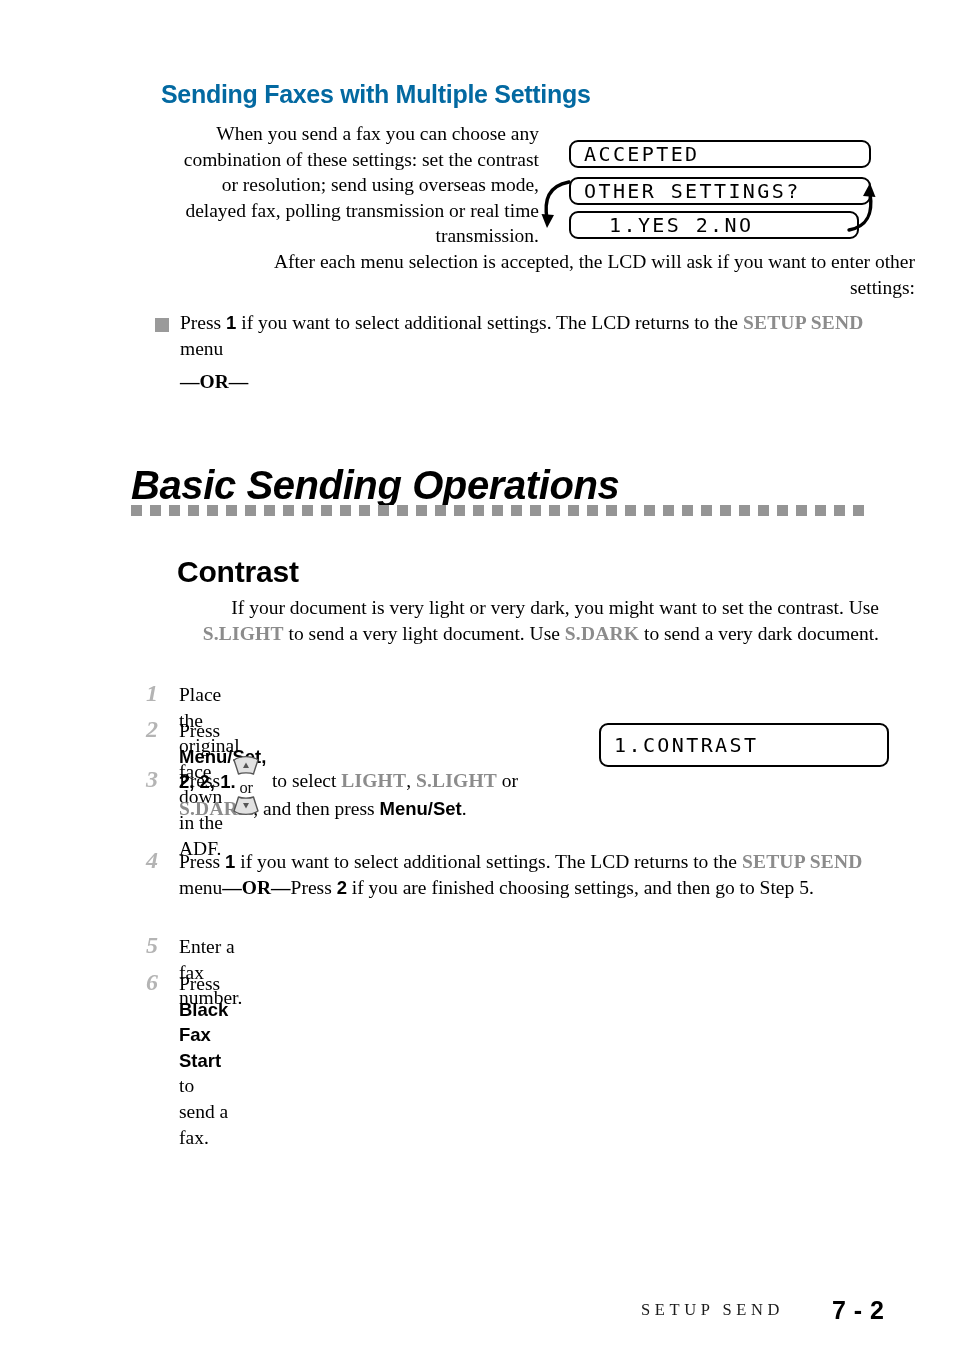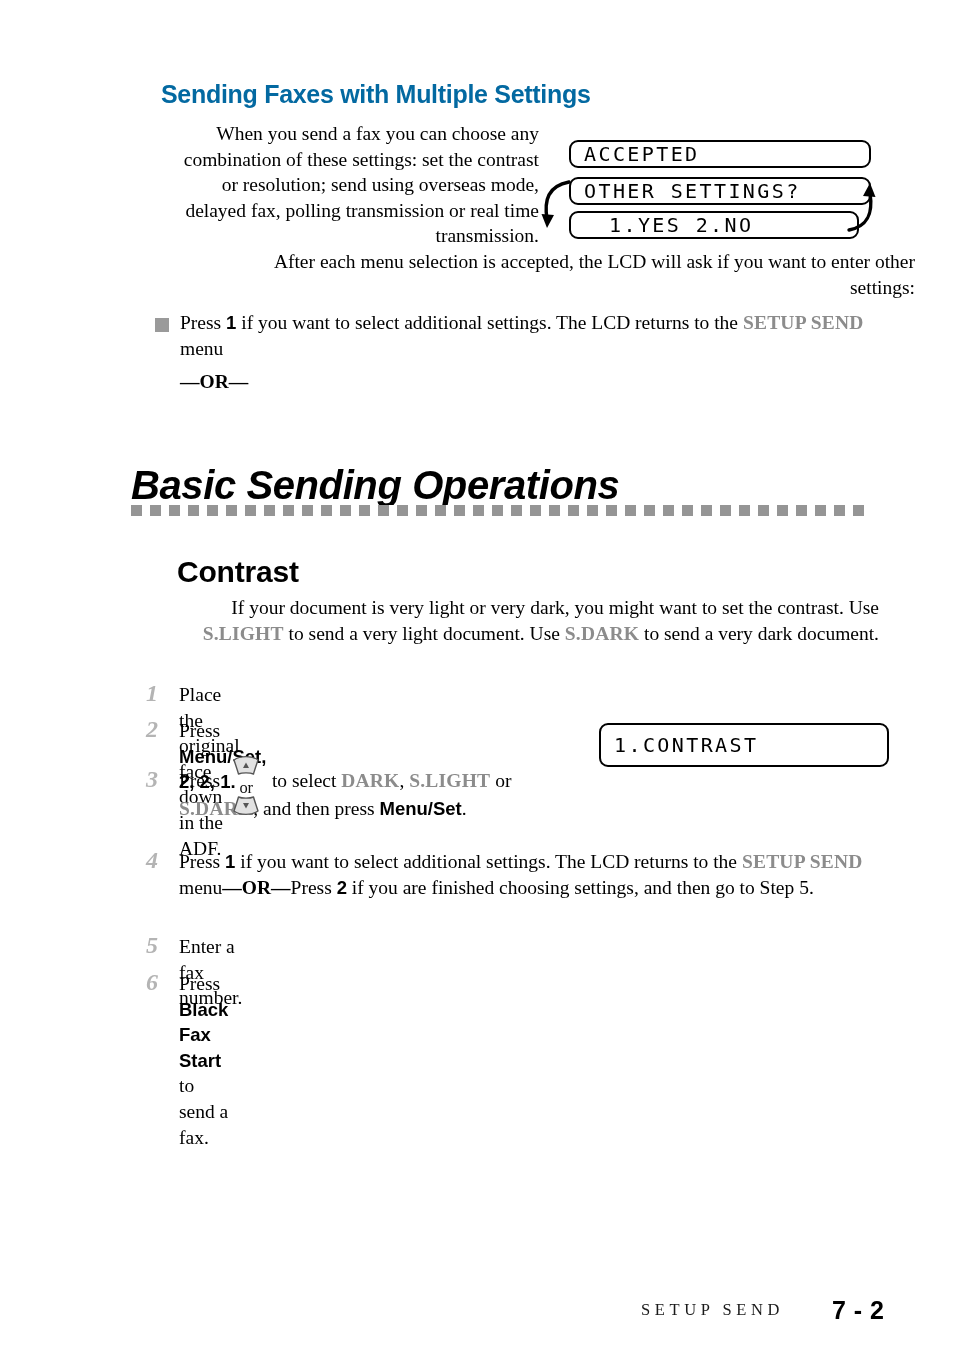--- a/index.html
+++ b/index.html
@@ -305,21 +305,21 @@
 
   <div class="lcd lcd-4">1.CONTRAST</div>
 
   <div class="step" style="top:766px;">
     <span class="step-num">3</span>
     <span class="step-body" style="width:420px;"><span>Press </span><span class="updown"><svg width="44" height="66" viewBox="0 0 44 66">
             <path d="M10 7 C16 2.5, 28 2.5, 34 7 C31 16, 30 19, 29.5 21 C26 19.5, 18 19.5, 14.5 21 C14 19, 13 16, 10 7 Z" fill="#e2e2e2" stroke="#555" stroke-width="1.4" stroke-linejoin="round"></path>
             <path d="M22 9.5 L25 15 L19 15 Z" fill="#555"></path>
             <path d="M10 58 C16 62.5, 28 62.5, 34 58 C31 49, 30 46, 29.5 44 C26 45.5, 18 45.5, 14.5 44 C14 46, 13 49, 10 58 Z" fill="#e2e2e2" stroke="#555" stroke-width="1.4" stroke-linejoin="round"></path>
             <path d="M22 55.5 L25 50 L19 50 Z" fill="#555"></path>
-          </svg><span class="ortxt">or</span></span><span> to select </span><span class="lcdword">DARK</span><span>, </span><span class="lcdword">S.LIGHT</span><span> or</span><br><span class="lcdword">S.DARK</span><span>, and then press </span><span class="sans-b">Menu/Set</span><span>.</span></span>
+          </svg><span class="ortxt">or</span></span><span> to select </span><span class="lcdword">LIGHT</span><span>, </span><span class="lcdword">S.LIGHT</span><span> or</span><br><span class="lcdword">S.DARK</span><span>, and then press </span><span class="sans-b">Menu/Set</span><span>.</span></span>
   </div>
 
   <div class="step" style="top:847px;">
     <span class="step-num">4</span>
     <span class="step-body" style="width:723px;"><span>Press </span><span class="sans-b">1</span><span> if you want to select additional settings. The LCD returns to the </span><span class="lcdword">SETUP SEND</span><span> menu</span><span class="orword">—OR—</span><span>Press </span><span class="sans-b">2</span><span> if you are finished choosing settings, and then go to Step 5.</span></span>
   </div>
 
   <div class="step" style="top:932px;">
     <span class="step-num">5</span>
     <span class="step-body">Enter a fax number.</span>

